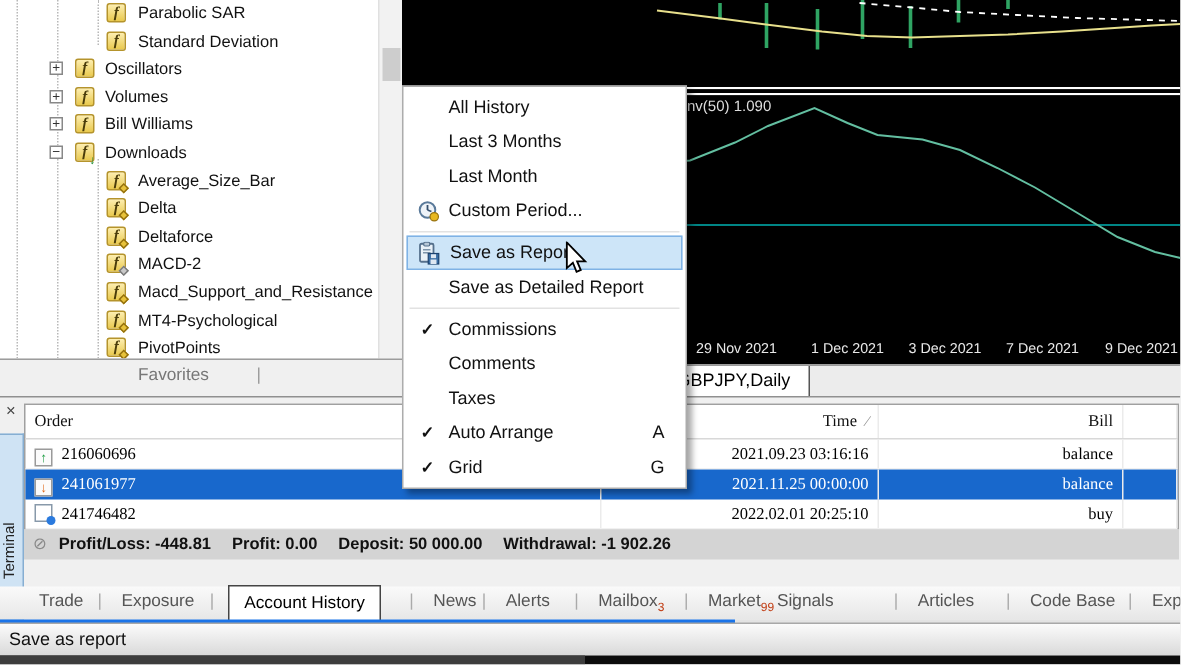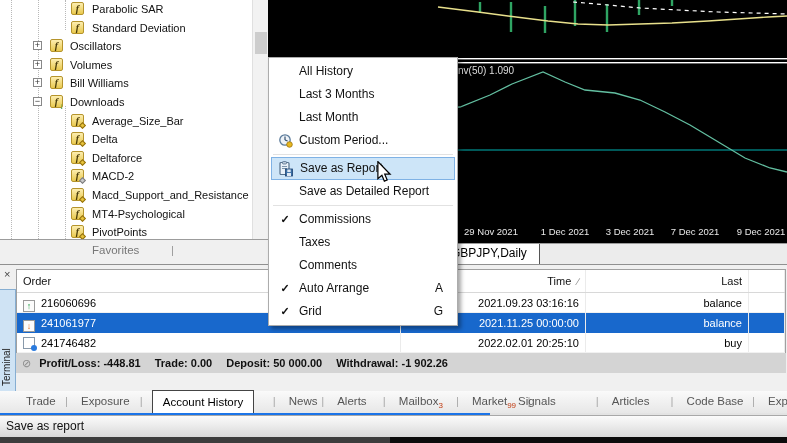--- a/index.html
+++ b/index.html
@@ -35,21 +35,21 @@
   .chart-tabstrip{position:absolute;left:268px;top:243px;width:519px;height:22px;background:#ececec;border-top:1px solid #9a9a9a;}
   .chart-tab{position:absolute;left:170px;top:0px;height:21px;line-height:19px;padding:0 12px;background:#fff;
     border:1px solid #555;border-top:none;font-size:12px;color:#000;}
 
   
   .terminal{position:absolute;left:0;top:264px;width:787px;height:151px;background:#f0f0f0;border-top:1px solid #909090;}
   .term-close{position:absolute;left:4px;top:4px;font-size:11px;color:#444;line-height:10px;cursor:default;}
   .term-side-tab{position:absolute;left:0;top:24px;width:16px;height:124px;background:#cfe3f4;border:1px solid #86aed2;border-left:none;}
   .term-side-tab span{position:absolute;left:1px;top:42px;width:14px;height:70px;writing-mode:vertical-rl;transform:rotate(180deg);
     font-size:10px;color:#222;text-align:center;}
-  .term-table{position:absolute;left:16px;top:4px;width:770px;height:84px;background:#fff;border:1px solid #a0a0a0;font-size:11px;}
+  .term-table{position:absolute;left:16px;top:4px;width:770px;height:84px;background:#fff;border:1px solid #a0a0a0;font-size:11px;font-family:Liberation Serif, serif;}
   .trow{display:grid;grid-template-columns:384px 185px 163px 1fr;height:20px;line-height:20px;}
   .trow.head{height:23px;line-height:23px;border-bottom:1px solid #d8d8d8;color:#111;}
   .tcell{padding:0 6px;overflow:hidden;white-space:nowrap;border-right:1px solid #ebebeb;}
   .tcell.r{text-align:right;}
   .trow.sel{background:#1868cc;color:#fff;}
   .trow:not(.head):not(.sel){border-bottom:1px solid #f1f1f1;}
   .oicon{display:inline-block;width:12px;height:12px;border:1px solid #9a9a9a;background:#fbfbfb;margin-right:6px;
     vertical-align:-2px;text-align:center;line-height:10px;font-size:9px;font-weight:bold;position:relative;}
   .oicon.doc{border:1px solid #8899aa;background:#fff;}
   .oicon.doc i{position:absolute;right:-3px;bottom:-3px;width:6px;height:6px;border-radius:50%;background:#2a7ade;}
@@ -200,21 +200,21 @@
 
   <div class="terminal">
     <div class="term-close">×</div>
     <div class="term-side-tab">
         <span>Terminal</span>
       </div>
     <div class="term-table" id="term-table">
         <div class="trow head">
           <div class="tcell">Order</div>
           <div class="tcell r">Time<span class="sortch">∕</span></div>
-          <div class="tcell r">Last</div>
+          <div class="tcell r">Bill</div>
           <div class="tcell"></div>
         </div>
         <div class="trow">
           <div class="tcell"><span class="oicon" style="color:#1f9d44">↑</span><span>216060696</span></div>
           <div class="tcell r">2021.09.23 03:16:16</div>
           <div class="tcell r">balance</div>
           <div class="tcell"></div>
         </div>
         <div class="trow sel">
           <div class="tcell"><span class="oicon" style="color:#e06a1a">↓</span><span>241061977</span></div>
@@ -222,21 +222,21 @@
           <div class="tcell r">balance</div>
           <div class="tcell"></div>
         </div>
         <div class="trow">
           <div class="tcell"><span class="oicon doc"><i></i></span><span>241746482</span></div>
           <div class="tcell r">2022.02.01 20:25:10</div>
           <div class="tcell r">buy</div>
           <div class="tcell"></div>
         </div>
       </div>
-    <div class="summary" id="summary-bar"><span class="noicon">⊘</span><span class="seg">Profit/Loss: -448.81</span><span class="seg">Trade: 0.00</span><span class="seg">Deposit: 50 000.00</span><span class="seg">Withdrawal: -1 902.26</span></div>
+    <div class="summary" id="summary-bar"><span class="noicon">⊘</span><span class="seg">Profit/Loss: -448.81</span><span class="seg">Profit: 0.00</span><span class="seg">Deposit: 50 000.00</span><span class="seg">Withdrawal: -1 902.26</span></div>
     <div class="term-tabs" id="term-tabs">
         <div class="ttab" style="left: 22px;">Trade</div>
         <span class="ttab-sep" style="left: 65px;">|</span>
         <div class="ttab" style="left: 77px;">Exposure</div>
         <span class="ttab-sep" style="left: 139.8px;">|</span>
         <div class="ttab active" style="left: 151.8px;">Account History</div>
         <span class="ttab-sep" style="left: 272.8px;">|</span>
         <div class="ttab" style="left: 284.8px;">News</div>
         <span class="ttab-sep" style="left: 321.2px;">|</span>
         <div class="ttab" style="left: 333.2px;">Alerts</div>
@@ -305,25 +305,25 @@
       </div>
       <div class="msep">
         <i></i>
       </div>
       <div class="mitem">
         <span class="mgut"><span class="chk">✓</span></span>
         <span class="mlabel">Commissions</span>
       </div>
       <div class="mitem">
         <span class="mgut"></span>
+        <span class="mlabel">Comments</span>
+      </div>
+      <div class="mitem">
+        <span class="mgut"></span>
         <span class="mlabel">Taxes</span>
-      </div>
-      <div class="mitem">
-        <span class="mgut"></span>
-        <span class="mlabel">Comments</span>
       </div>
       <div class="mitem">
         <span class="mgut"><span class="chk">✓</span></span>
         <span class="mlabel">Auto Arrange</span>
         <span class="mshort">A</span>
       </div>
       <div class="mitem">
         <span class="mgut"><span class="chk">✓</span></span>
         <span class="mlabel">Grid</span>
         <span class="mshort">G</span>

